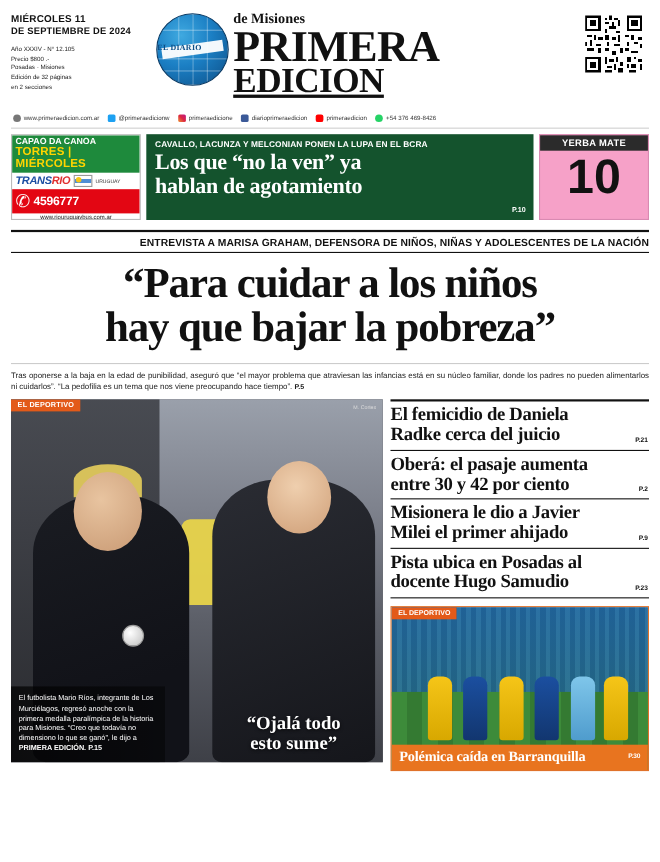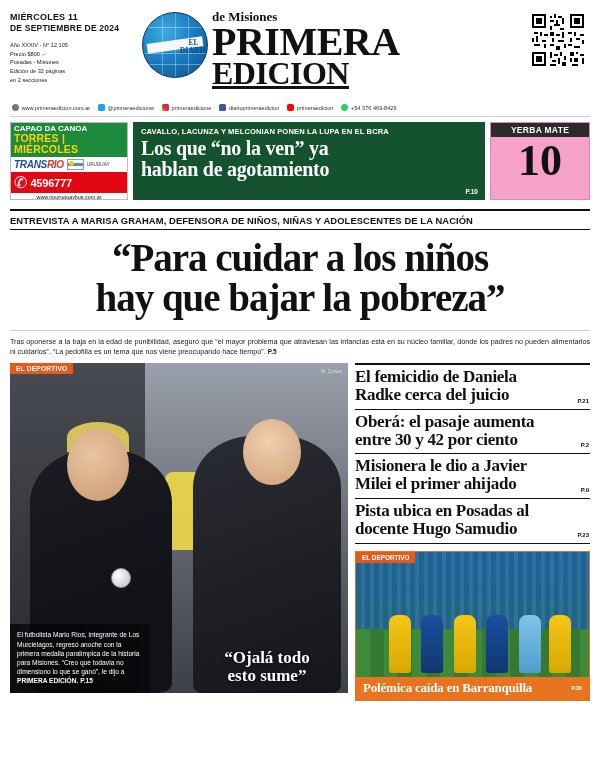--- a/index.html
+++ b/index.html
@@ -23,23 +23,23 @@
     width: 66px; height: 66px; border-radius: 50%;
     background: radial-gradient(circle at 34% 30%, #3fa9e0 0%, #1b7fc4 45%, #0d4e86 100%);
     position: relative; flex: none; margin-top: 4px; margin-right: 4px;
     border: 1px solid #0a3a64; overflow: hidden;
   }
   .globe:before {
     content: ""; position: absolute; left: 6%; top: 42%; width: 88%; height: 16%;
     background: #ffffff; transform: rotate(-8deg); opacity: .95;
   }
   .globe-txt {
-    position: absolute; left: 0; right: 0; top: 41%; text-align: center;
+    position: absolute; left: 0; right: 0; top: 41%; text-align: left;
     font-size: 7.2px; font-weight: bold; color: #0d4e86; letter-spacing: .3px;
-    font-family: "Liberation Serif", serif; z-index: 3; padding-left: 37px;
+    font-family: "Liberation Serif", serif; z-index: 3;
   }
   .globe .lat { position: absolute; left: -10%; width: 120%; height: 1px; background: rgba(255,255,255,.35); }
   .globe .lon { position: absolute; top: -10%; height: 120%; width: 1px; background: rgba(255,255,255,.3); }
   .title-block { padding-top: 2px; }
   .tb-top { font-family: "Liberation Serif", serif; font-size: 13px; font-weight: bold; line-height: 1; }
   .tb-main {
     font-family: "Liberation Serif", serif; font-weight: bold;
     font-size: 40px; line-height: .92; letter-spacing: -.5px; margin-top: 1px;
   }
   .tb-main .l2 { font-size: 32px; display: block; margin-top: -2px; text-decoration: underline; }
@@ -82,26 +82,26 @@
     flex: 1; background: #14532d; color: #fff; padding: 5px 8px 12px 8px; position: relative;
   }
   .ac-kicker { font-size: 7.6px; font-weight: bold; letter-spacing: .1px; }
   .ac-head {
     font-family: "Liberation Serif", serif; font-weight: bold; font-size: 20px;
     line-height: 1.03; margin-top: 2px; letter-spacing: -.3px;
   }
   .ac-page { position: absolute; right: 7px; bottom: 5px; font-size: 6.5px; font-weight: bold; }
   .ad-right { width: 100px; background: #f6a1c8; position: relative; border: 1px solid #d98ab2; }
   .ym-tag { background: #2b2b2b; color: #fff; font-size: 8.5px; font-weight: bold; text-align: center; padding: 2px 0; letter-spacing: .3px; }
-  .ym-num { font-family: Liberation Serif, serif; font-weight: bold; font-size: 44px; line-height: 1; text-align: center; color: #111; padding-top: 2px; }
+  .ym-num { font-family: Liberation Sans, sans-serif; font-weight: bold; font-size: 44px; line-height: 1; text-align: center; color: #111; padding-top: 2px; }
 
   
   .entrevista {
     margin-top: 9px; border-top: 2px solid #111; border-bottom: 1px solid #111;
-    font-size: 9.4px; font-weight: bold; letter-spacing: .1px; padding: 4px 0 3px 0;
+    font-size: 9.4px; font-weight: bold; letter-spacing: .1px; padding: 4px 0 3px 0; text-align: right;
   }
   .lead {
     font-family: "Liberation Serif", serif; font-weight: bold;
     font-size: 39px; line-height: 1.02; letter-spacing: -1px;
     margin-top: 8px; text-align: center;
   }
   .lead .l2 { display: block; }
   .bajada {
     margin-top: 12px; font-size: 7.2px; line-height: 1.42; text-align: justify;
     border-top: 1px solid #ccc; padding-top: 6px; color: #1a1a1a;

